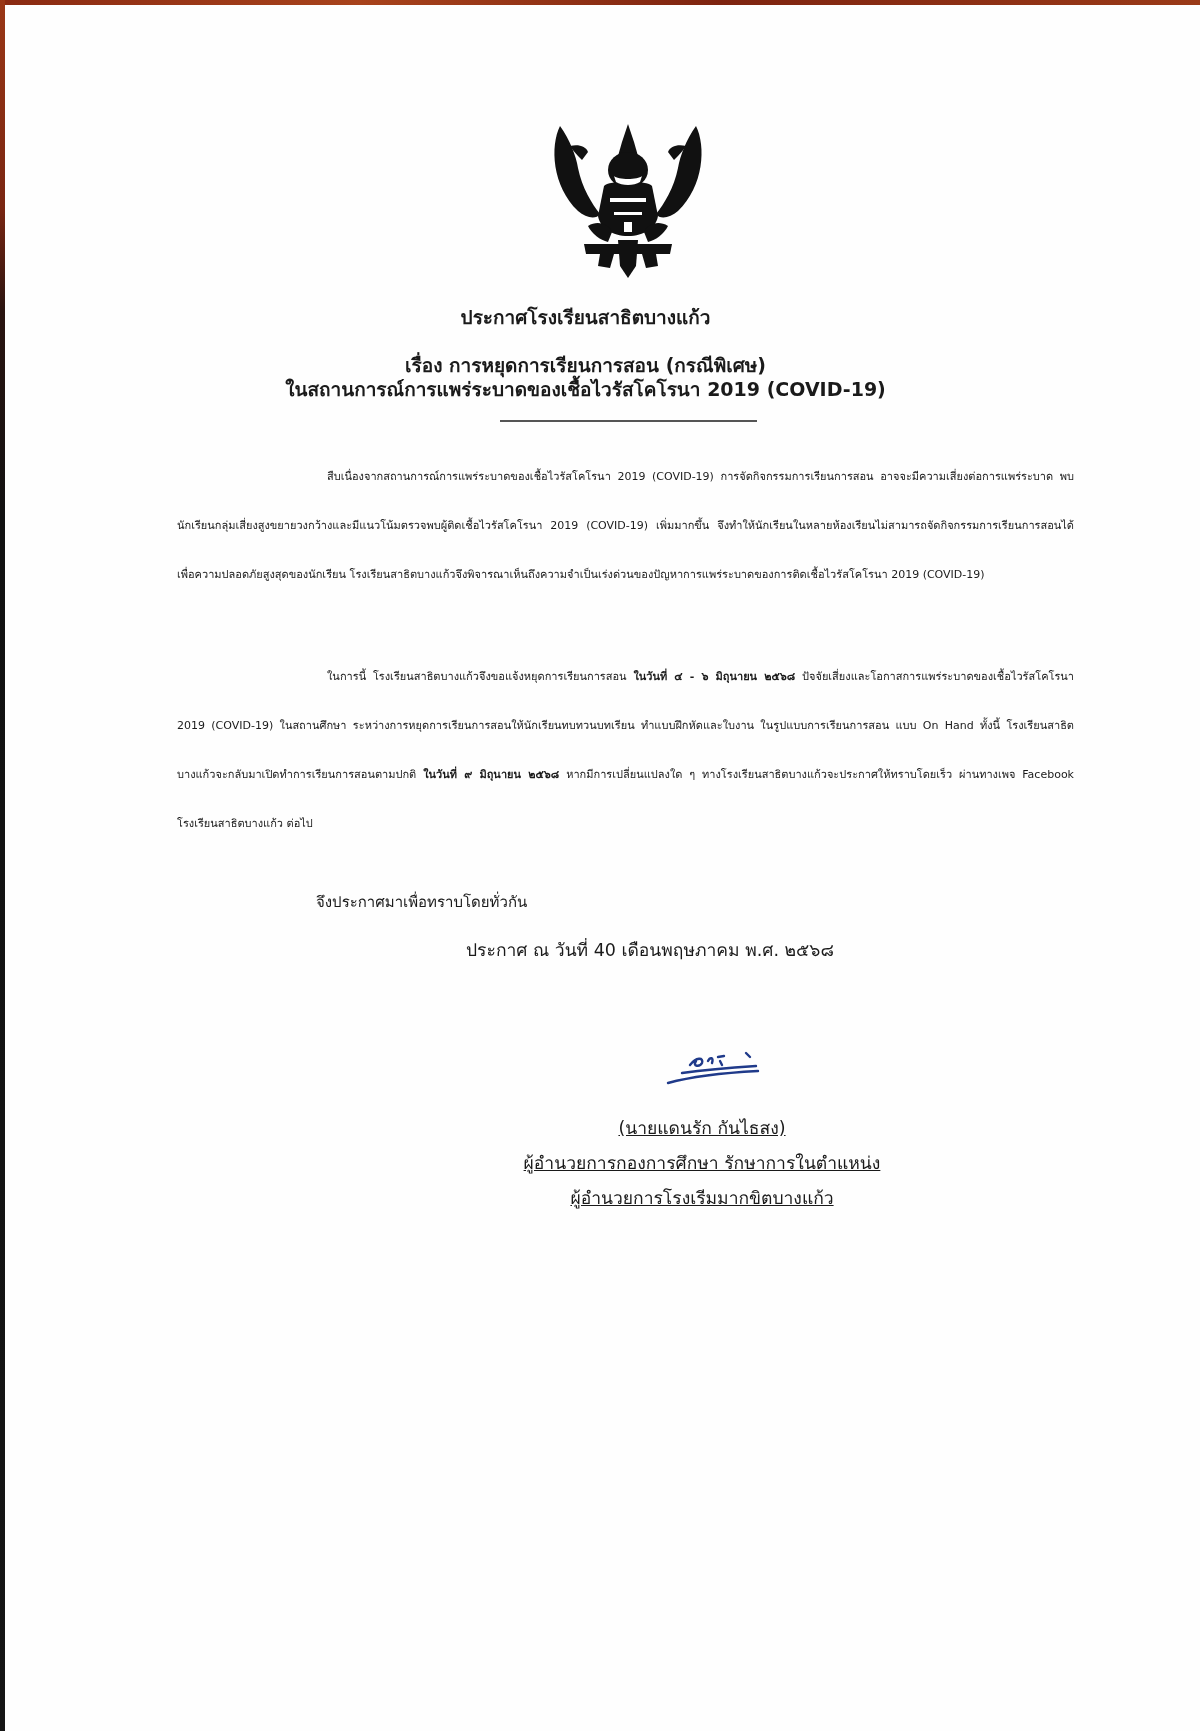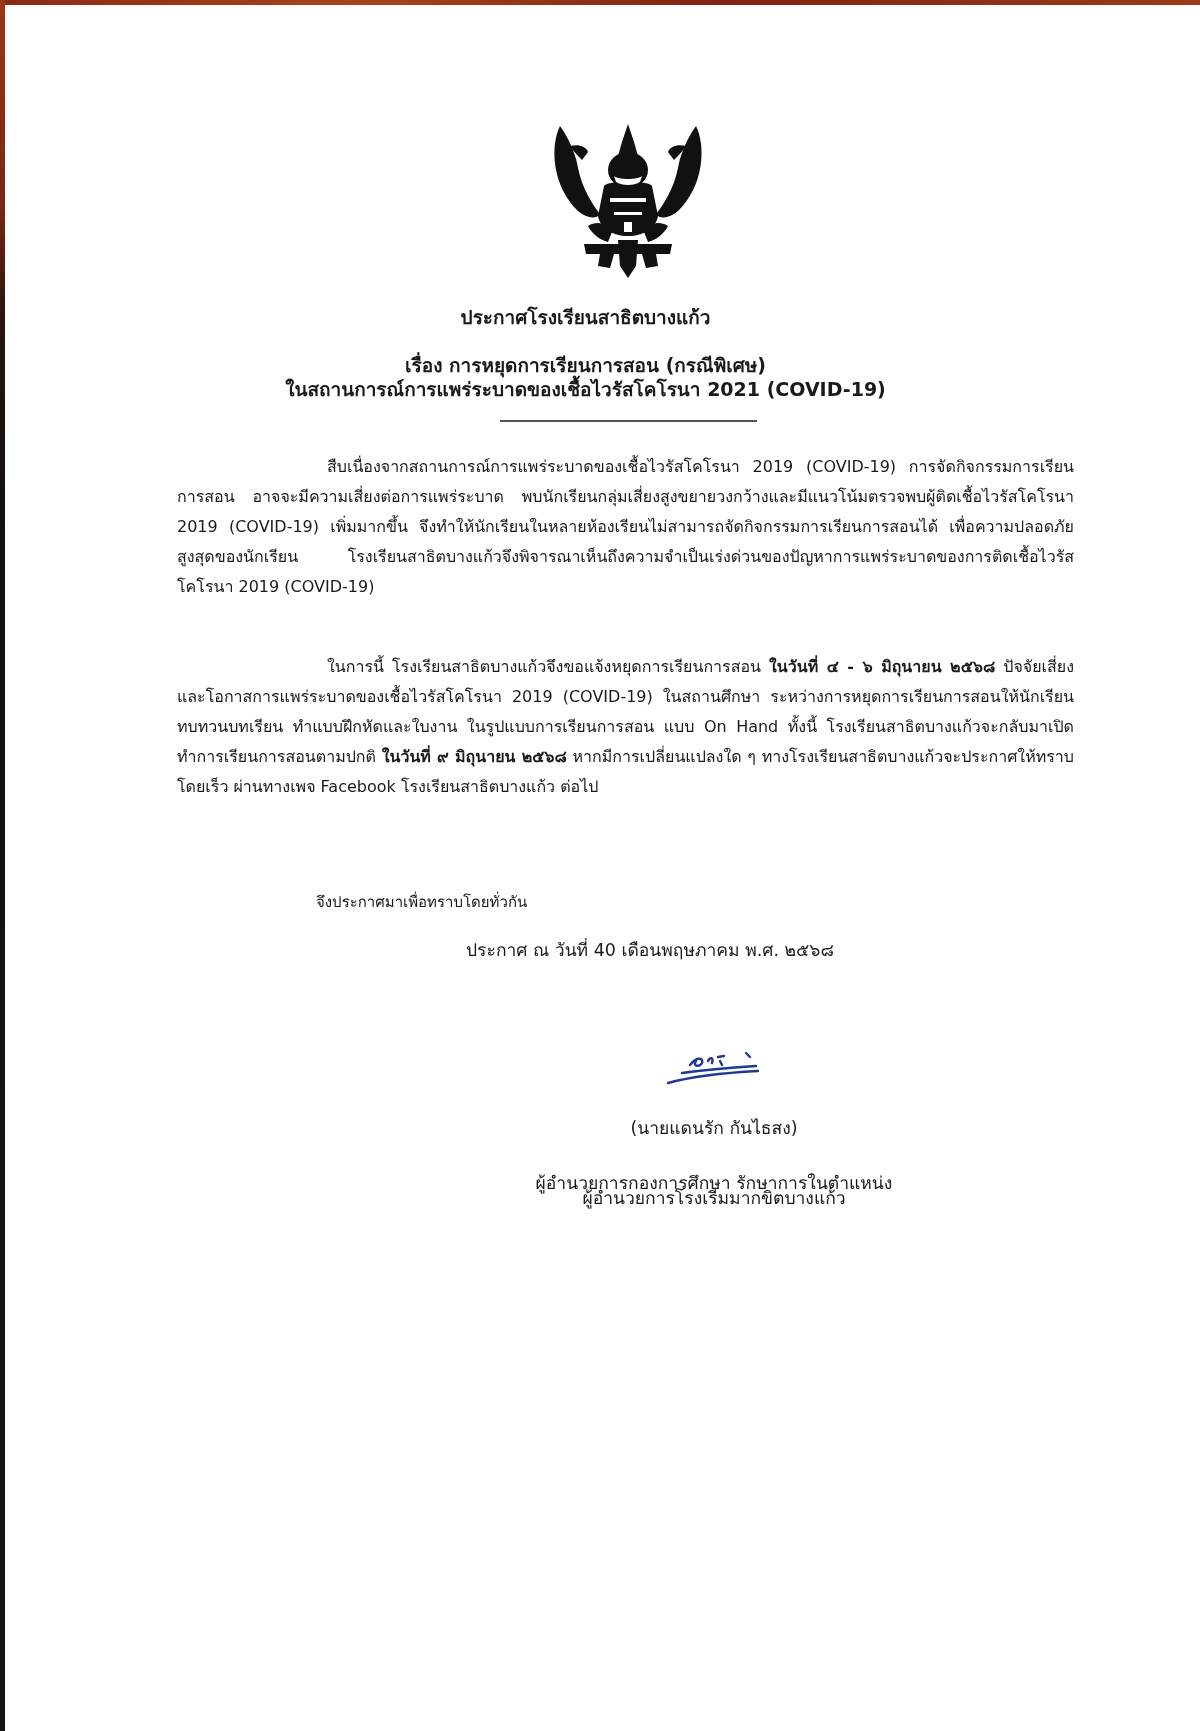--- a/index.html
+++ b/index.html
@@ -61,22 +61,22 @@
     top: 420px;
     width: 257px;
     height: 2px;
     background: #555;
   }
 
   .para {
     position: absolute;
     left: 177px;
     width: 897px;
-    font-size: 16px;
-    line-height: 30px;
+    font-size: 11px;
+    line-height: 49px;
     text-align: justify;
     text-indent: 150px;
   }
   .para.p1 { top: 452px; }
   .para.p2 { top: 652px; }
 
   .u-bold {
     font-weight: bold;
   }
   .bold {
@@ -101,28 +101,29 @@
   .signature {
     position: absolute;
     left: 660px;
     top: 1035px;
     width: 140px;
     height: 60px;
   }
 
   .sig-block {
     position: absolute;
-    left: 484px;
+    left: 472px;
     width: 460px;
     text-align: center;
     font-size: 17.5px;
     line-height: 34px;
+    text-decoration: underline;
   }
   .sig-block.s1 { top: 1111px; }
-  .sig-block.s2 { top: 1146px; margin-top: 20px; }
+  .sig-block.s2 { top: 1146px; }
   .sig-block.s3 { top: 1181px; }
 </style>
 </head>
 <body>
 
 <div class="top-edge"></div>
 <div class="left-edge"></div>
 
 <div class="page"></div>
 
@@ -152,21 +153,21 @@
   <g fill="#fff">
     <path d="M66 60 C70 64, 90 64, 94 60 L92 66 C86 70, 74 70, 68 66 Z"></path>
     <rect x="62" y="82" width="36" height="4"></rect>
     <rect x="66" y="96" width="28" height="3"></rect>
     <rect x="76" y="106" width="8" height="10"></rect>
   </g>
 </svg>
 
 <div class="heading h1">ประกาศโรงเรียนสาธิตบางแก้ว</div>
 <div class="heading h2">เรื่อง การหยุดการเรียนการสอน (กรณีพิเศษ)</div>
-<div class="heading h3">ในสถานการณ์การแพร่ระบาดของเชื้อไวรัสโคโรนา 2021 (COVID-19)</div>
+<div class="heading h3">ในสถานการณ์การแพร่ระบาดของเชื้อไวรัสโคโรนา 2019 (COVID-19)</div>
 
 <div class="rule"></div>
 
 <div class="para p1">สืบเนื่องจากสถานการณ์การแพร่ระบาดของเชื้อไวรัสโคโรนา 2019 (COVID-19) การจัดกิจกรรมการเรียนการสอน อาจจะมีความเสี่ยงต่อการแพร่ระบาด พบนักเรียนกลุ่มเสี่ยงสูงขยายวงกว้างและมีแนวโน้มตรวจพบผู้ติดเชื้อไวรัสโคโรนา 2019 (COVID-19) เพิ่มมากขึ้น จึงทำให้นักเรียนในหลายห้องเรียนไม่สามารถจัดกิจกรรมการเรียนการสอนได้ เพื่อความปลอดภัยสูงสุดของนักเรียน โรงเรียนสาธิตบางแก้วจึงพิจารณาเห็นถึงความจำเป็นเร่งด่วนของปัญหาการแพร่ระบาดของการติดเชื้อไวรัสโคโรนา 2019 (COVID-19)</div>
 
 <div class="para p2"><span>ในการนี้ โรงเรียนสาธิตบางแก้วจึงขอแจ้งหยุดการเรียนการสอน </span><span class="u-bold">ในวันที่ ๔ - ๖ มิถุนายน ๒๕๖๘</span><span> ปัจจัยเสี่ยงและโอกาสการแพร่ระบาดของเชื้อไวรัสโคโรนา 2019 (COVID-19) ในสถานศึกษา ระหว่างการหยุดการเรียนการสอนให้นักเรียนทบทวนบทเรียน ทำแบบฝึกหัดและใบงาน ในรูปแบบการเรียนการสอน แบบ On Hand ทั้งนี้ โรงเรียนสาธิตบางแก้วจะกลับมาเปิดทำการเรียนการสอนตามปกติ </span><span class="bold">ในวันที่ ๙ มิถุนายน ๒๕๖๘</span><span> หากมีการเปลี่ยนแปลงใด ๆ ทางโรงเรียนสาธิตบางแก้วจะประกาศให้ทราบโดยเร็ว ผ่านทางเพจ Facebook โรงเรียนสาธิตบางแก้ว ต่อไป</span></div>
 
 <div class="closing">จึงประกาศมาเพื่อทราบโดยทั่วกัน</div>
 <div class="date-line">ประกาศ ณ วันที่ 40 เดือนพฤษภาคม พ.ศ. ๒๕๖๘</div>
 

